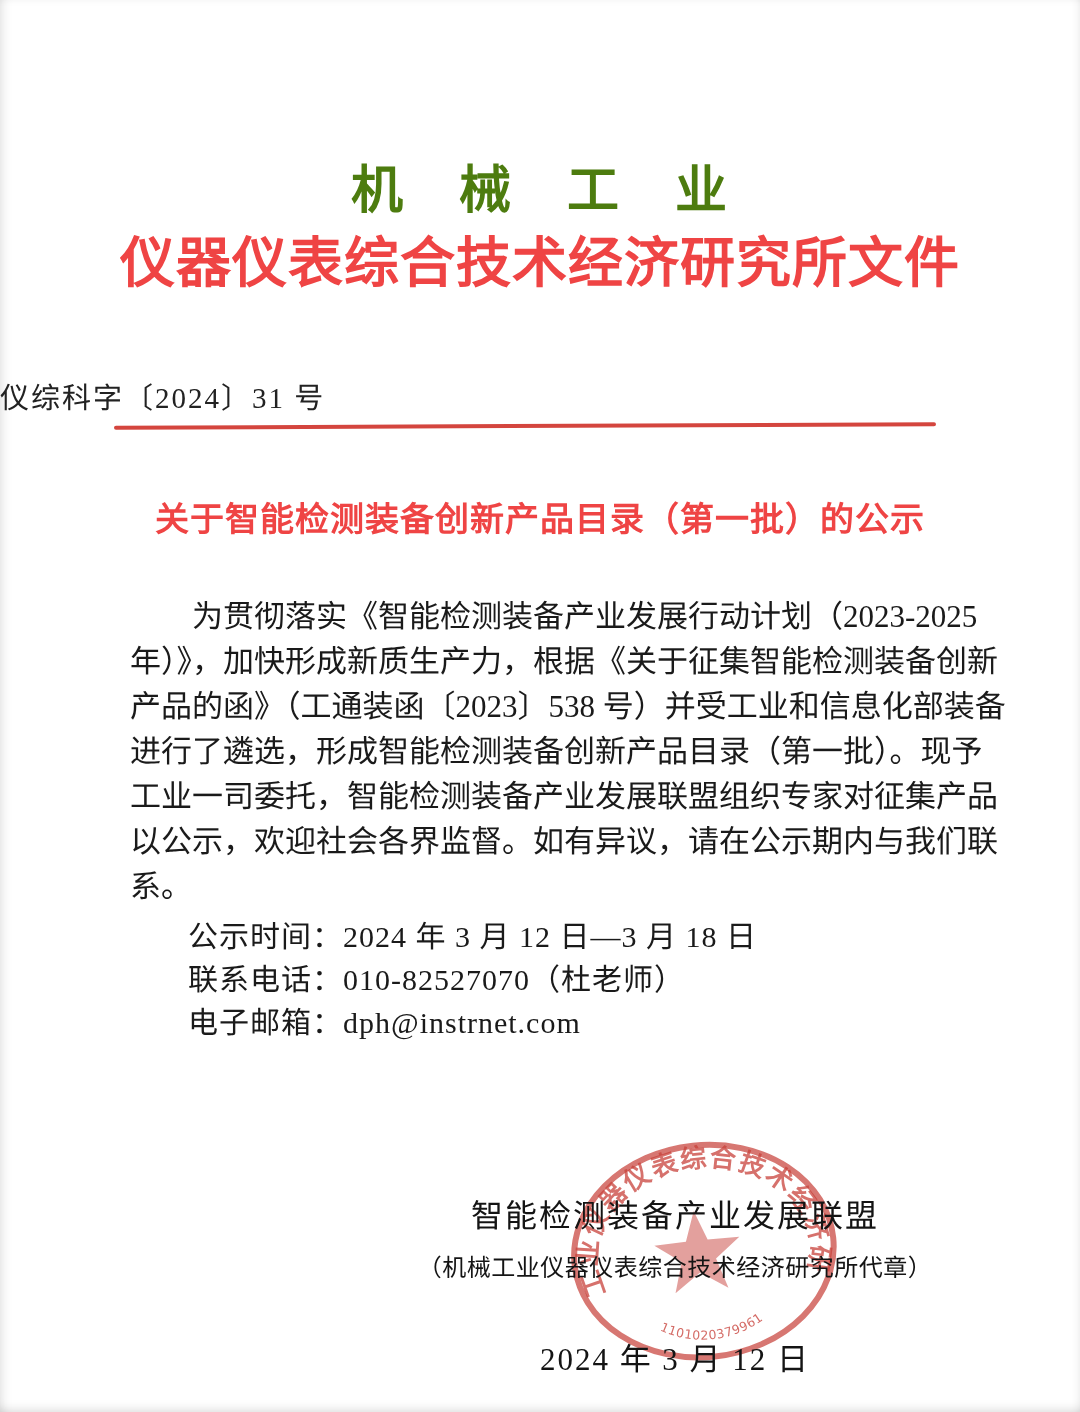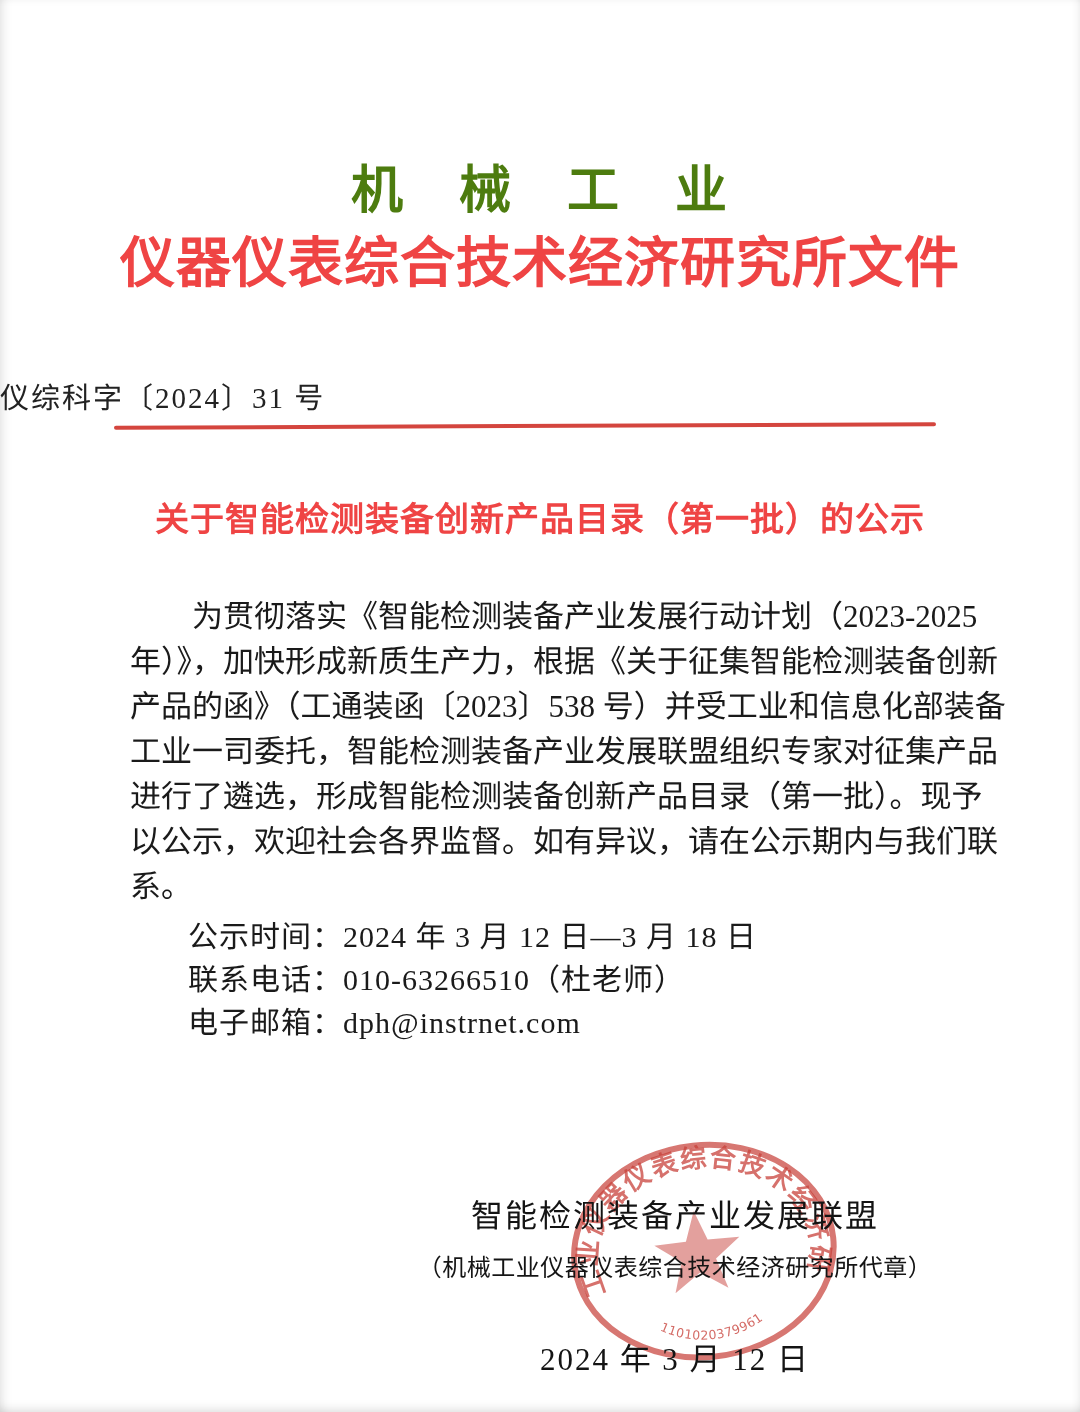--- a/index.html
+++ b/index.html
@@ -99,29 +99,29 @@
   <div class="docnum">仪综科字〔2024〕31 号</div>
 
   <div class="rule" style="background: rgb(212, 69, 62);"></div>
 
   <h1 class="title">关于智能检测装备创新产品目录（第一批）的公示</h1>
 
   <div class="body-block">
     <div class="body-line first">为贯彻落实《智能检测装备产业发展行动计划（2023-2025</div>
     <div class="body-line">年）》，加快形成新质生产力，根据《关于征集智能检测装备创新</div>
     <div class="body-line">产品的函》（工通装函〔2023〕538 号）并受工业和信息化部装备</div>
+    <div class="body-line">进行了遴选，形成智能检测装备创新产品目录（第一批）。现予</div>
     <div class="body-line">工业一司委托，智能检测装备产业发展联盟组织专家对征集产品</div>
-    <div class="body-line">进行了遴选，形成智能检测装备创新产品目录（第一批）。现予</div>
     <div class="body-line">以公示，欢迎社会各界监督。如有异议，请在公示期内与我们联</div>
     <div class="body-line last">系。</div>
   </div>
 
   <div class="contacts">
     <div>公示时间：2024 年 3 月 12 日—3 月 18 日</div>
-    <div>联系电话：010-63266510（杜老师）</div>
+    <div>联系电话：010-82527070（杜老师）</div>
     <div>电子邮箱：dph@instrnet.com</div>
   </div>
 
   <svg class="seal" viewBox="0 0 274 228" xmlns="http://www.w3.org/2000/svg" aria-hidden="true">
     <defs>
       <path id="sealTopArc" d="M 42 156 A 107 86 0 1 1 230 156" fill="none"></path>
       <path id="sealBottomArc" d="M 87 189 A 96 89 0 0 0 185 189" fill="none"></path>
     </defs>
 
     <ellipse cx="136" cy="113" rx="130" ry="106" fill="none" stroke="#c8423b" stroke-width="6" opacity="0.72"></ellipse>

